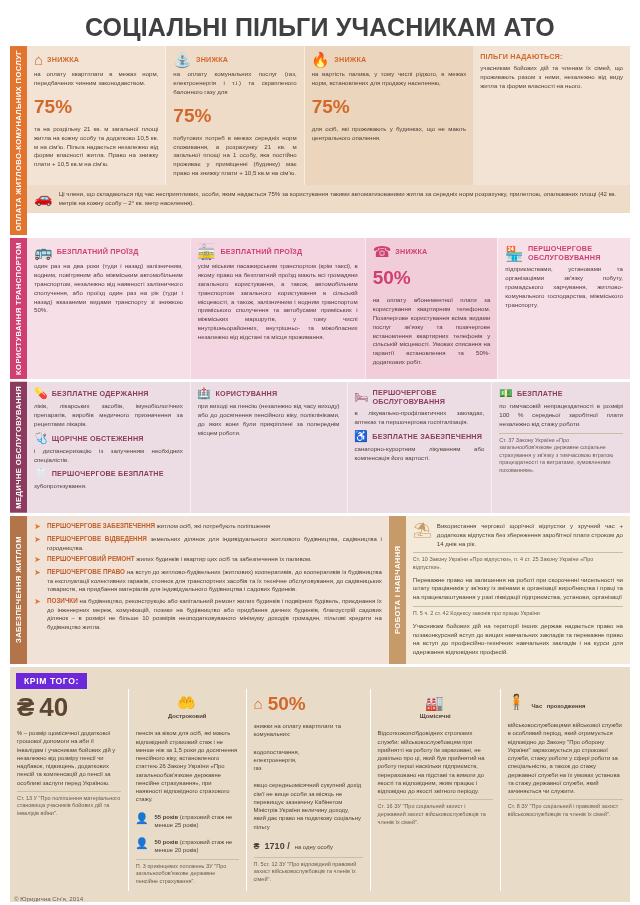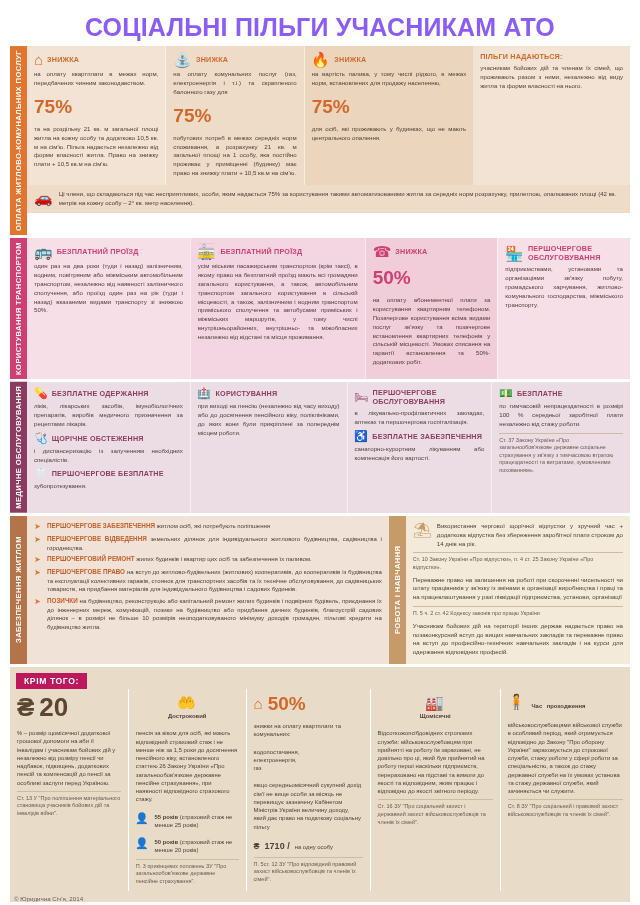--- a/index.html
+++ b/index.html
@@ -12,21 +12,21 @@
     color: #4a3b33;
     overflow: hidden;
   }
   .page { position: relative; width:640px; height:905px; padding: 8px 10px 0 10px; }
 
   
   .title {
     text-align:center;
     font-size: 25px;
     font-weight: bold;
-    color: #8b5cf6;
+    color: #404040;
     letter-spacing: .2px;
     margin: 6px 0 4px 0;
     line-height: 1.05;
   }
   .subtitle {
     text-align:center;
     font-size: 9.3px;
     color: #6b5a50;
     line-height: 1.5;
     margin-bottom: 6px;
@@ -109,21 +109,21 @@
   .footer { display:flex; }
   .footer .fcol { padding:5px 7px 6px 7px; }
   .footer .fcol + .fcol { border-left:1px solid #fff; }
   .f1 { width: 19%; }
   .f2 { width: 19%; }
   .f3 { width: 20%; }
   .f4 { width: 21%; }
   .f5 { width: 21%; }
   .law { font-size:5.5px; line-height:1.38; color:#6a5a4e; border-top:1px solid #cdbba2; padding-top:3px; margin-top:4px; }
   .big40 { font-size:26px; font-weight:bold; color:#5c4632; line-height:1; }
-  .krim { font-size:8.6px; font-weight:bold; color:#fff; letter-spacing:.6px; background:#be185d; padding:3px 8px; display:inline-block; }
+  .krim { font-size:8.6px; font-weight:bold; color:#fff; letter-spacing:.6px; background:#6d28d9; padding:3px 8px; display:inline-block; }
   .copyright { font-size:6.2px; color:#6a5a4e; padding:4px 0 0 4px; }
 
   .mini { font-size:5.9px; line-height:1.4; color:#4e4038; }
   .mini-b { font-weight:bold; }
   .center { text-align:center; }
   .mt2 { margin-top:9px; }
   .mt4 { margin-top:4px; }
   .mb3 { margin-bottom:3px; }
   .flexrow { display:flex; gap:5px; align-items:flex-start; }
 </style>
@@ -309,21 +309,21 @@
   </div>
 
   <div class="c-footer" style="padding-top:3px;">
     <div style="padding-left:6px;">
       <span class="krim">КРІМ ТОГО:</span>
     </div>
     <div class="footer">
       <div class="fcol f1">
         <div class="flexrow" style="align-items:baseline;">
           <span class="big40">₴</span>
-          <span class="big40">20</span>
+          <span class="big40">40</span>
         </div>
         <div class="mini mt2">% – розмір щомісячної додаткової грошової допомоги на аби її інвалідам і учасникам бойових дій у незалежно від розміру пенсії чи надбавок, підвищень, додаткових пенсій та компенсацій до пенсії за особливі заслуги перед Україною.</div>
         <div class="law">Ст. 13 У "Про поліпшення матеріального становища учасників бойових дій та інвалідів війни".</div>
       </div>
 
       <div class="fcol f2">
         <div class="center"><span class="ico" style="color:#8a6a43;">🤲</span></div>
         <div class="mini mini-b center t-brown">Достроковий</div>
         <div class="mini mt2">пенсія за віком для осіб, які мають відповідний страховий стаж і не менше ніж за 1,5 роки до досягнення пенсійного віку, встановленого статтею 26 Закону України «Про загальнообов'язкове державне пенсійне страхування», при наявності відповідного страхового стажу.</div>
         <div class="flexrow mt2">

